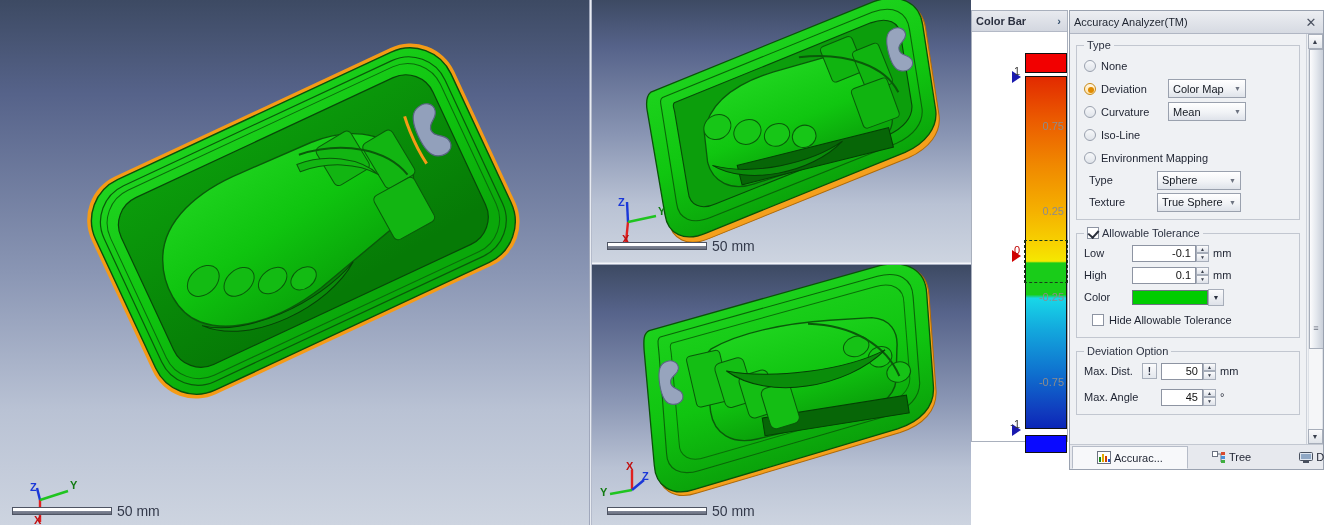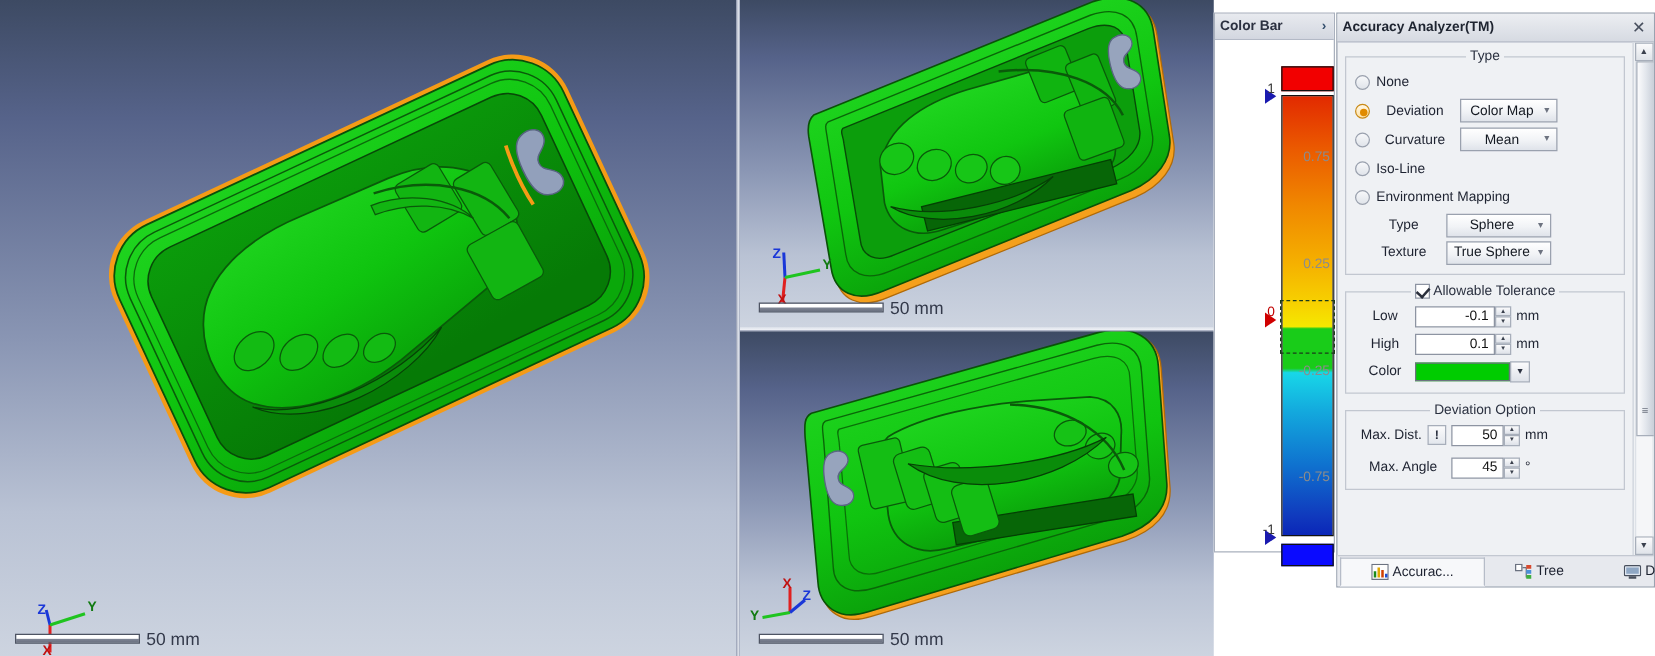--- a/index.html
+++ b/index.html
@@ -56,24 +56,24 @@
      border-top:6px solid transparent;border-bottom:6px solid transparent;}
   .cb-arrow.blue{border-left:9px solid #1a1aaf;}
   .cb-arrow.red{border-left:9px solid #d00000;}
 
   
   #aa-panel{position:absolute;left:1069px;top:10px;width:255px;height:460px;
     background:#eff1f4;border:1px solid #9aa2b0;box-sizing:border-box;
     display:flex;flex-direction:column;}
   #aa-title{height:22px;background:linear-gradient(to bottom,#eceef2,#d6dae2);
     border-bottom:1px solid #b0b6c3;display:flex;align-items:center;padding:0 4px;}
-  #aa-title .t{flex:1;font-weight:bold;font-size:11px;color:#1e2430;}
+  #aa-title .t{flex:1;font-weight:normal;font-size:11px;color:#1e2430;}
   #aa-close{width:16px;height:15px;display:flex;align-items:center;justify-content:center;
     color:#4a5160;font-size:13px;cursor:pointer;font-weight:bold;}
-  #aa-body{flex:1;display:flex;overflow:hidden;text-align:center;}
+  #aa-body{flex:1;display:flex;overflow:hidden;}
   #aa-content{flex:1;padding:5px 6px 0 6px;overflow:hidden;}
 
   
   #aa-scroll{width:16px;background:#eff1f4;border-left:1px solid #cdd2da;
     display:flex;flex-direction:column;align-items:center;}
   .sb-btn{width:15px;height:15px;background:linear-gradient(to bottom,#fbfbfc,#dfe3e9);
     border:1px solid #a7aeba;box-sizing:border-box;display:flex;align-items:center;
     justify-content:center;cursor:pointer;font-size:7px;color:#3a404d;}
   #sb-track{flex:1;width:15px;background:#f5f6f8;border-left:1px solid #dde1e7;
     border-right:1px solid #dde1e7;box-sizing:border-box;position:relative;}
@@ -445,20 +445,24 @@
               </span>
             <span class="unit">mm</span>
           </div>
 
           <div class="row">
             <span class="lbl" style="width:48px;">Color</span>
             <span class="swatch" style="width: 76px; background: rgb(0, 204, 0);"></span>
             <span class="swdrop">▼</span>
           </div>
 
+          <div class="radio-row" style="padding-left:8px;">
+            <span class="chk"></span>
+            <span class="lbl">Hide Allowable Tolerance</span>
+          </div>
         </fieldset>
 
         <fieldset class="gb">
           <legend>Deviation Option</legend>
 
           <div class="row">
             <span class="lbl" style="width:58px;">Max. Dist.</span>
             <span class="warnbtn">!</span>
             <span class="txtbox" style="width:42px;margin-left:4px;">
               <span>50</span>

